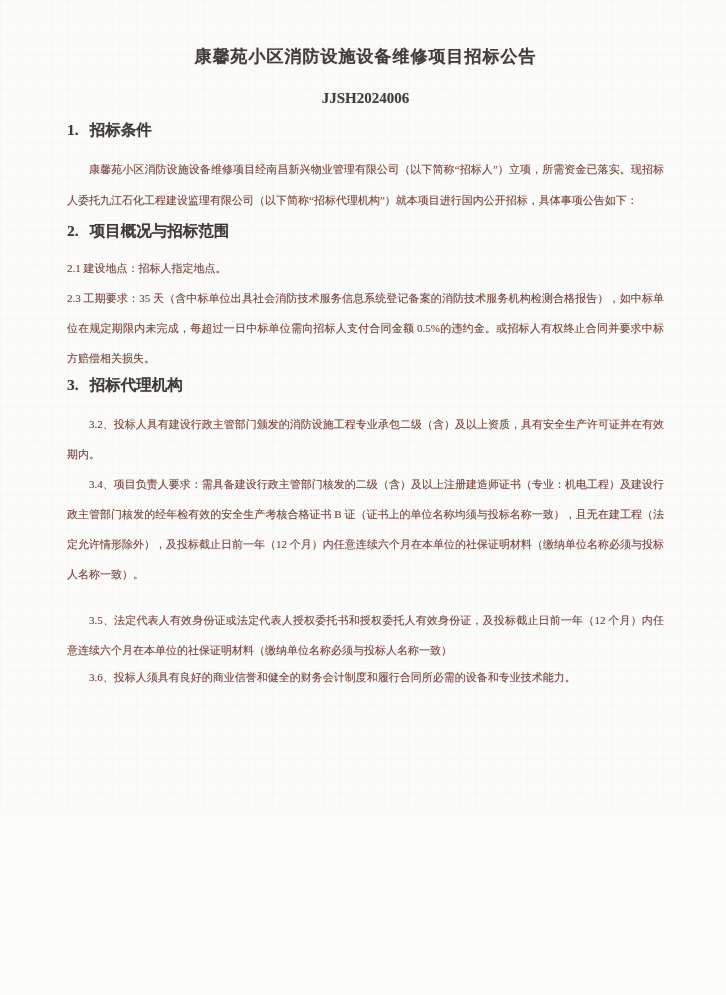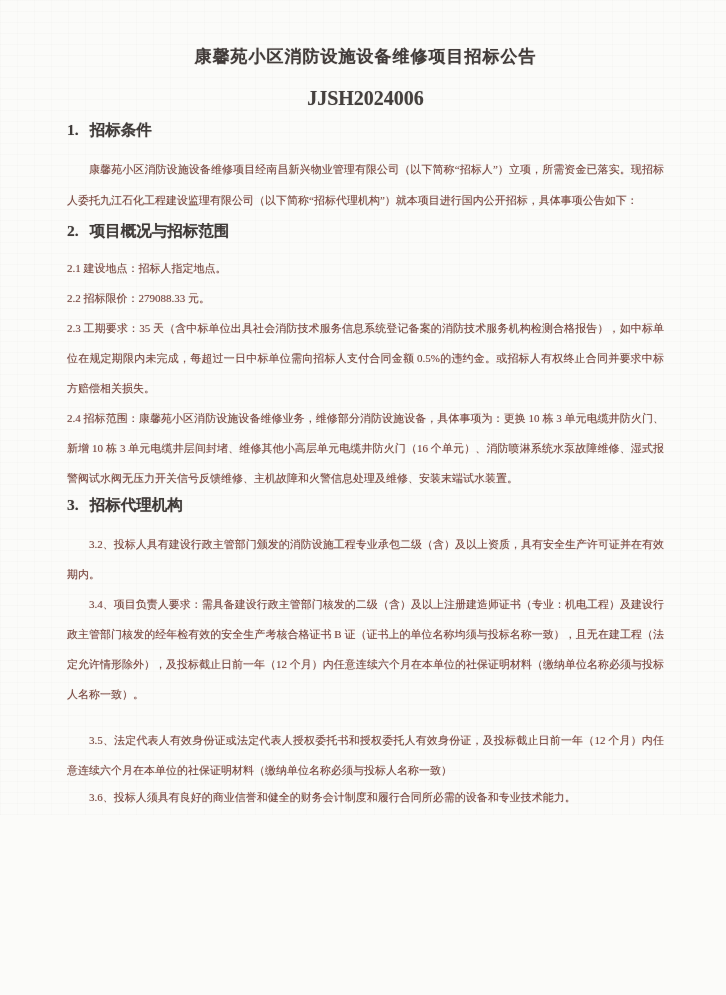--- a/index.html
+++ b/index.html
@@ -27,21 +27,21 @@
     font-size: 17px;
     line-height: 22px;
     font-weight: bold;
     text-align: center;
     letter-spacing: 1px;
     color: #423c3a;
     text-shadow: 0 0 1px rgba(66,60,58,0.45);
   }
   .code {
     margin: 0 0 13px 0;
-    font-size: 20px;
+    font-size: 15px;
     line-height: 17px;
     font-weight: bold;
     text-align: center;
     color: #45403e;
     text-shadow: 0 0 1px rgba(66,60,58,0.4);
   }
   .sec-h {
     display: flex;
     gap: 11px;
     margin: 4px 0 14px 0;
@@ -82,23 +82,21 @@
     </h2>
     <p class="para lh31 indent">康馨苑小区消防设施设备维修项目经南昌新兴物业管理有限公司（以下简称“招标人”）立项，所需资金已落实。现招标人委托九江石化工程建设监理有限公司（以下简称“招标代理机构”）就本项目进行国内公开招标，具体事项公告如下：</p>
   </section>
 
   <section class="sec-2">
     <h2 class="sec-h">
       <span>2.</span>
       <span>项目概况与招标范围</span>
     </h2>
     <p class="para">2.1 建设地点：招标人指定地点。</p>
-    <p class="para">2.2 招标限价：279088.33 元。</p>
     <p class="para">2.3 工期要求：35 天（含中标单位出具社会消防技术服务信息系统登记备案的消防技术服务机构检测合格报告），如中标单位在规定期限内未完成，每超过一日中标单位需向招标人支付合同金额 0.5%的违约金。或招标人有权终止合同并要求中标方赔偿相关损失。</p>
-    <p class="para">2.4 招标范围：康馨苑小区消防设施设备维修业务，维修部分消防设施设备，具体事项为：更换 10 栋 3 单元电缆井防火门、新增 10 栋 3 单元电缆井层间封堵、维修其他小高层单元电缆井防火门（16 个单元）、消防喷淋系统水泵故障维修、湿式报警阀试水阀无压力开关信号反馈维修、主机故障和火警信息处理及维修、安装末端试水装置。</p>
   </section>
 
   <section class="sec-3">
     <h2 class="sec-h">
       <span>3.</span>
       <span>招标代理机构</span>
     </h2>
     <p class="para indent">3.2、投标人具有建设行政主管部门颁发的消防设施工程专业承包二级（含）及以上资质，具有安全生产许可证并在有效期内。</p>
     <p class="para indent">3.4、项目负责人要求：需具备建设行政主管部门核发的二级（含）及以上注册建造师证书（专业：机电工程）及建设行政主管部门核发的经年检有效的安全生产考核合格证书 B 证（证书上的单位名称均须与投标名称一致），且无在建工程（法定允许情形除外），及投标截止日前一年（12 个月）内任意连续六个月在本单位的社保证明材料（缴纳单位名称必须与投标人名称一致）。</p>
     <p class="para indent gap-top">3.5、法定代表人有效身份证或法定代表人授权委托书和授权委托人有效身份证，及投标截止日前一年（12 个月）内任意连续六个月在本单位的社保证明材料（缴纳单位名称必须与投标人名称一致）</p>

